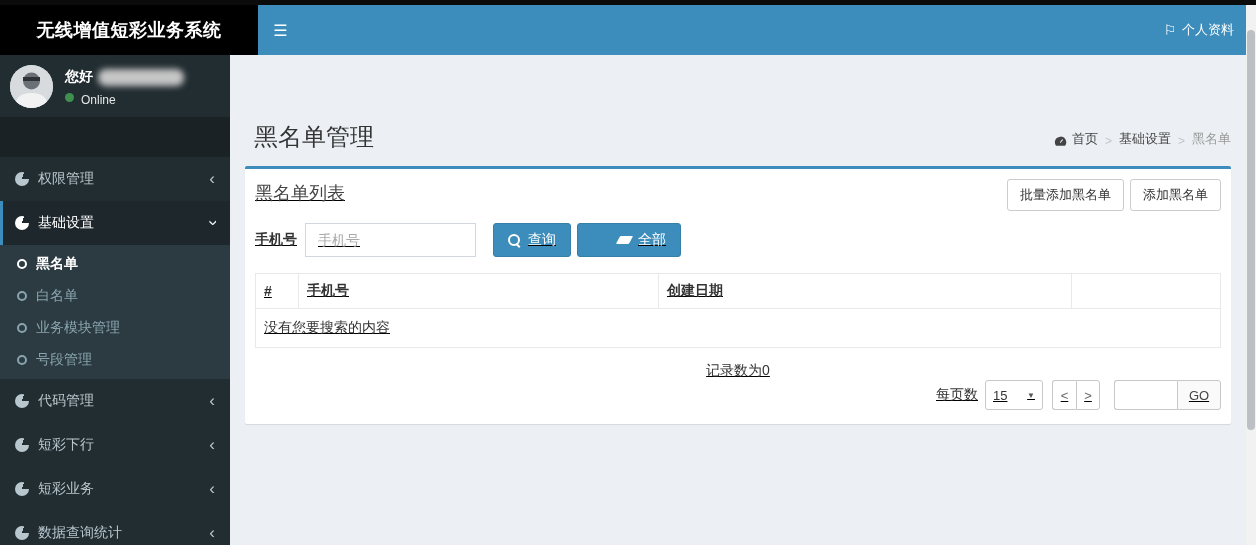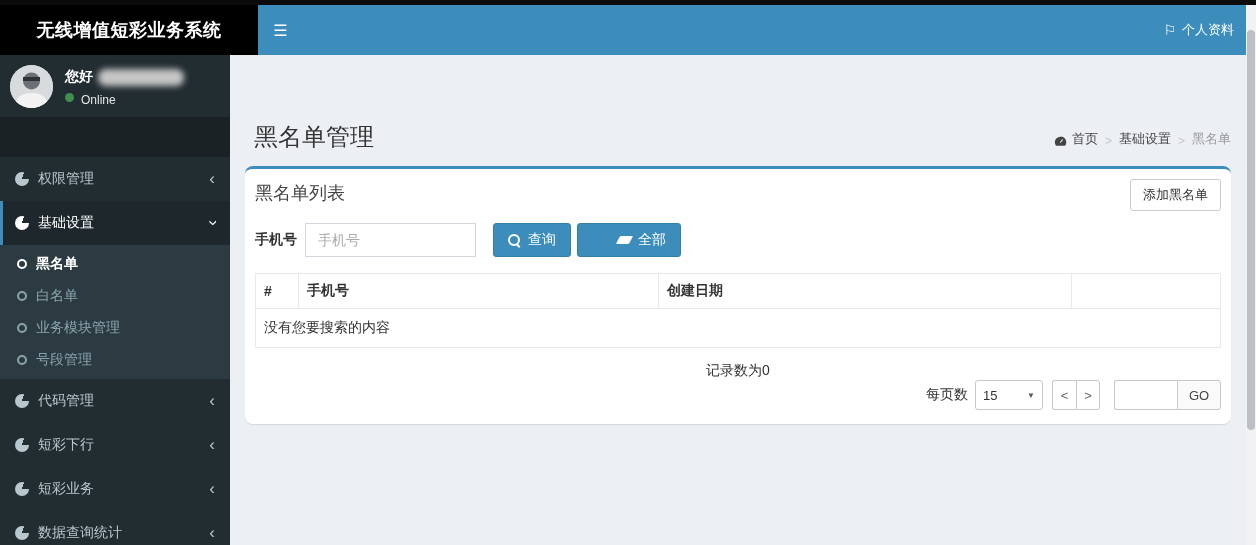--- a/index.html
+++ b/index.html
@@ -55,22 +55,22 @@
   .content { margin-left:230px; width:1016px; height:540px; background:#ecf0f5; padding-top:50px; }
   .content-header { position:relative; padding:16px 10px 13px;margin-left:14px; }
   .page-title { font-size:24px; font-weight:normal; color:#333; }
   .breadcrumb { position:absolute; right:15px; top:25px; display:flex; align-items:flex-end;
                 font-size:13px; color:#444; }
   .crumb { cursor:pointer; }
   .crumb.current { color:#999; cursor:default; }
   .crumb-sep { color:#c4c4c4; margin:0 7px; font-size:12px; }
   .gauge-icon { margin-right:5px; display:inline-flex; }
 
-  .box { margin:0 15px; background:#fff; border-top:3px solid #3c8dbc; border-radius:8px;
-         box-shadow:0 1px 1px rgba(0,0,0,.1); }
+  .box { margin:0 15px; background:#fff; border-top:3px solid #3c8dbc; border-radius:2px;
+         box-shadow:0 1px 1px rgba(0,0,0,.1);text-decoration:underline; }
   .box-header { position:relative; padding:10px 10px 12px; }
   .box-title { font-size:18px; color:#444; line-height:28px; }
   .box-tools { position:absolute; right:10px; top:10px; display:flex; }
   .btn-default { background:#fff; border:1px solid #ccc; color:#333; font-size:13px;
                  padding:6px 12px; border-radius:3px; margin-left:6px; cursor:pointer;
                  font-family:inherit; }
 
   .box-body { padding:0 10px 14px; }
   .search-row { display:flex; align-items:center; margin:4px 0 16px; }
   .field-label { font-size:14px; font-weight:bold; color:#333; margin-right:8px; }
@@ -93,21 +93,21 @@
   table.list th { border:1px solid #e9e9e9; text-align:left; font-weight:bold; color:#333;
                   padding:8px; height:34px; }
   .col-idx { width:43px; } .col-phone { width:360px; } .col-date { width:413px; }
   .empty-row { border:1px solid #e9e9e9; border-top:none; padding:10px 8px; font-size:14px;
                color:#333; }
 
   .footer-row { display:flex; align-items:center; margin-top:14px;flex-direction:column; }
   .record-count { font-size:14px; color:#333; }
   .pagination { margin-left:auto; display:flex; align-items:center; }
   .per-page-label { font-size:14px; color:#333; margin-right:7px; }
-  .select-box { width:68px; height:30px; border:1px solid #c8c8c8; border-radius:3px; display:flex;
+  .select-box { width:58px; height:30px; border:1px solid #c8c8c8; border-radius:3px; display:flex;
                 align-items:center; padding:0 7px; font-size:13px; color:#333; cursor:pointer;
                 background:#fff; }
   .select-caret { margin-left:auto; font-size:8px; color:#555; }
   .pager-group { display:flex; margin-left:9px; }
   .pager-btn { width:24px; height:30px; background:#fff; border:1px solid #c8c8c8; color:#666;
                font-size:13px; display:flex; align-items:center; justify-content:center; cursor:pointer; }
   .pager-btn.prev { border-radius:3px 0 0 3px; border-right:none; }
   .pager-btn.next { border-radius:0 3px 3px 0; }
   .go-group { display:flex; margin-left:14px; }
   .page-input { width:63px; height:30px; border:1px solid #c8c8c8; border-right:none;
@@ -234,20 +234,21 @@
         <span class="crumb">基础设置</span>
         <span class="crumb-sep">&gt;</span>
         <span class="crumb current">黑名单</span>
       </div>
     </div>
 
     <div class="box">
       <div class="box-header">
         <span class="box-title">黑名单列表</span>
         <div class="box-tools">
+          <button class="btn-default">批量添加黑名单</button>
           <button class="btn-default">添加黑名单</button>
         </div>
       </div>
 
       <div class="box-body">
         <div class="search-row">
           <span class="field-label">手机号</span>
           <input class="phone-input" type="text" placeholder="手机号" style="">
           <button class="btn-primary btn-search">
             <span class="search-glyph"></span>

